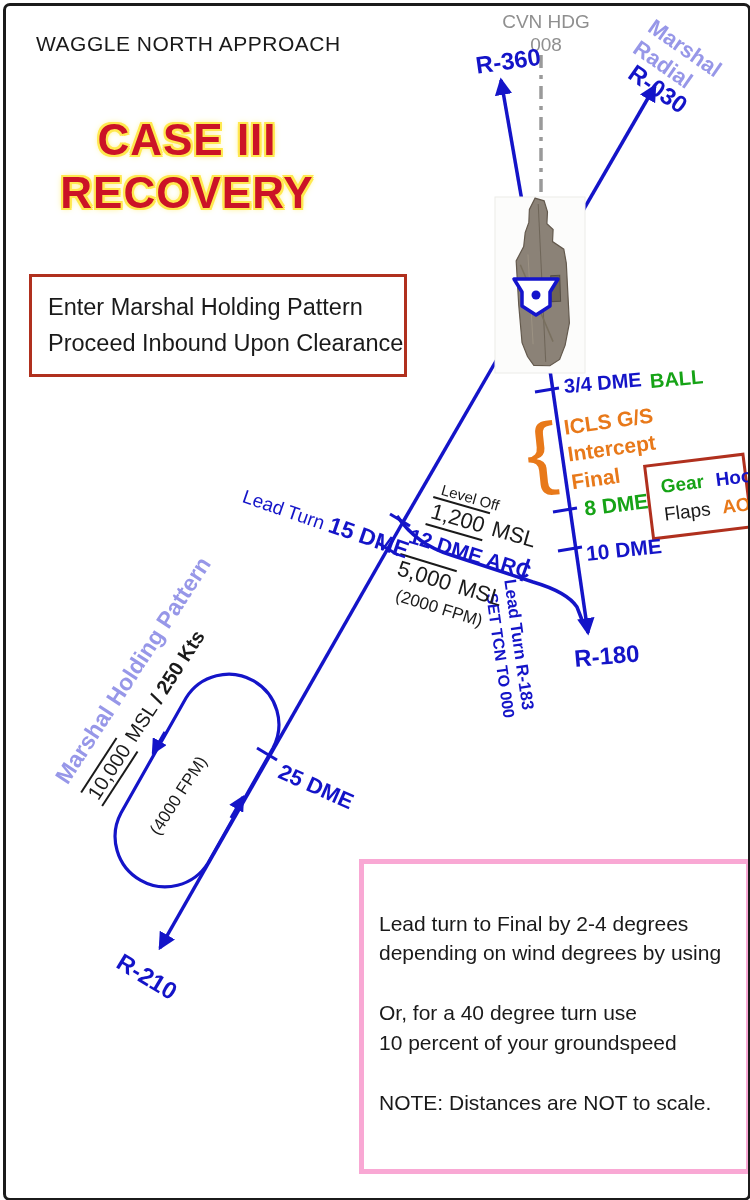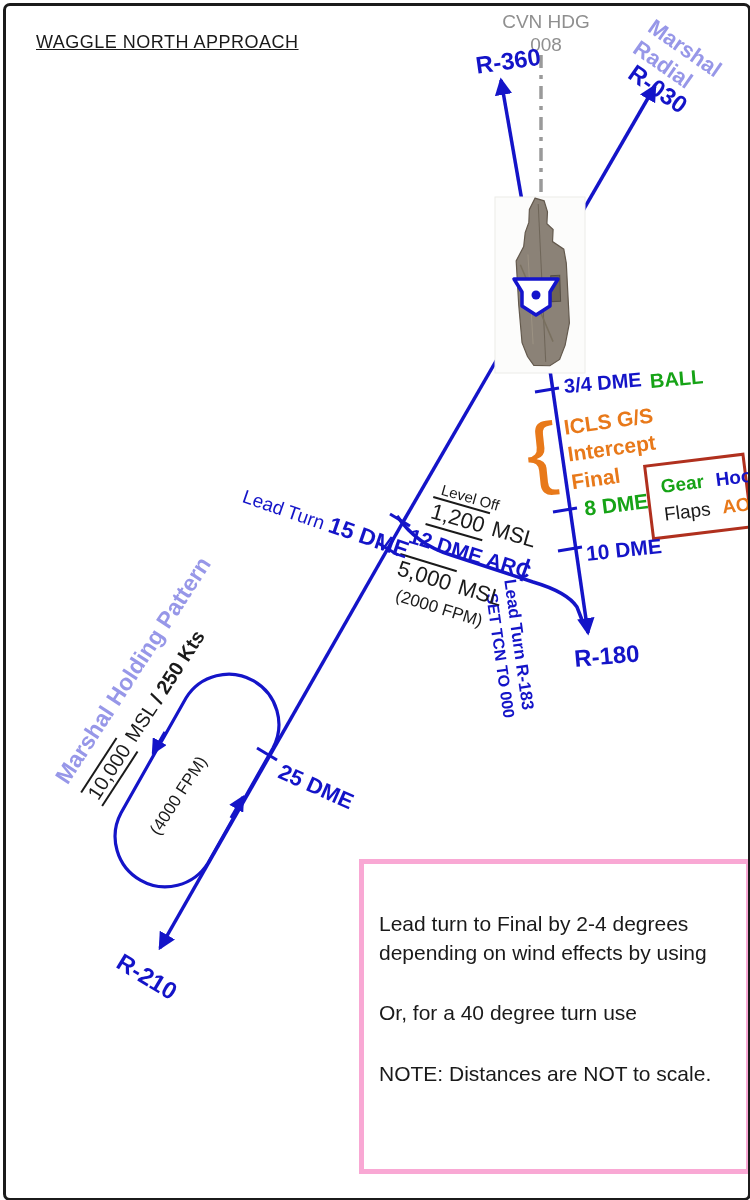--- a/index.html
+++ b/index.html
@@ -9,21 +9,21 @@
     font-family:"Liberation Sans",sans-serif;overflow:hidden;
   }
   svg{position:absolute;left:-3px;top:-3px;}
   .lbl{position:absolute;white-space:nowrap;transform-origin:0 0;line-height:1.15;color:#1a1a1a;}
   .blue{color:#1414C8;}
   .peri{color:#9797E8;}
   .green{color:#16A316;}
   .orange{color:#E8791A;}
   .gray{color:#8F8F8F;}
   .b{font-weight:bold;}
-  .title{left:30px;top:26px;font-size:18px;font-weight:500;letter-spacing:.5px;text-decoration:underline;}
+  .title{left:30px;top:26px;font-size:21px;font-weight:500;letter-spacing:.5px;}
   .case{left:16px;top:108px;width:330px;text-align:center;font-size:44px;font-weight:800;
         color:#CB1326;letter-spacing:1px;line-height:1.2;
         text-shadow:-2px 0 #FFE94F,2px 0 #FFE94F,0 -2px #FFE94F,0 2px #FFE94F,
                     -2px -2px #FFE94F,2px 2px #FFE94F,-2px 2px #FFE94F,2px -2px #FFE94F,0 0 7px #FFE94F;}
   .entrybox{left:23px;top:268px;width:340px;border:3px solid #B0301E;background:#fff;
             padding:12px 16px;font-size:23.5px;line-height:1.55;}
   .cvnhdg{left:494px;top:5px;width:92px;text-align:center;font-size:19px;font-weight:normal;line-height:1.2;}
   .notesbox{left:353px;top:853px;width:352px;height:277px;border:5px solid #f9a8d4;background:#fff;
             padding:14px 15px;font-size:21px;line-height:1.39;}
   .notesbox p{margin:0 0 31px 0;}
@@ -85,21 +85,29 @@
     </g>
 
     <g transform="translate(533,291)">
       <path d="M -22 -15 L 22 -15 L 14 -2 L 14 12 L 0 21 L -14 12 L -14 -2 Z" fill="#FFFFFF" stroke="#1414CC" stroke-width="3.5" stroke-linejoin="round"></path>
       <circle cx="0" cy="1" r="4.5" fill="#1414CC"></circle>
     </g>
   </svg>
 
   <div class="lbl title">WAGGLE NORTH APPROACH</div>
 
-
+  <div class="lbl case">
+    <div>CASE III</div>
+    <div>RECOVERY</div>
+  </div>
+
+  <div class="lbl entrybox">
+    <div>Enter Marshal Holding Pattern</div>
+    <div>Proceed Inbound Upon Clearance</div>
+  </div>
 
   <div class="lbl cvnhdg gray">
     <div>CVN HDG</div>
     <div>008</div>
   </div>
 
   <div class="lbl blue b" style="left:468px;top:46px;font-size:24px;transform:rotate(-8deg);">R-360</div>
 
   <div class="lbl peri b" style="left:652px;top:8px;font-size:22px;transform:rotate(35deg);line-height:1.2;">
     <div>Marshal</div>
@@ -169,25 +177,26 @@
   <div class="lbl" style="left:140px;top:822px;font-size:17px;transform:rotate(-57deg);">(4000 FPM)</div>
 
   <div class="lbl blue b" style="left:279px;top:753px;font-size:22px;transform:rotate(24deg);">25 DME</div>
 
   <div class="lbl blue b" style="left:120px;top:942px;font-size:24px;transform:rotate(31deg);">R-210</div>
 
   <div class="lbl notesbox">
     <p>
       </p>
       <div>Lead turn to Final by 2-4 degrees</div>
-      <div>depending on wind effects by using</div>
+      <div>depending on wind degrees by using</div>
     <p></p>
     <p>
       </p>
       <div>Or, for a 40 degree turn use</div>
+      <div>10 percent of your groundspeed</div>
     <p></p>
     <p>
       </p>
       <div>NOTE: Distances are NOT to scale.</div>
     <p></p>
   </div>
 
   <div class="lbl copyright">©2018 Wolfpack Warrior Productions</div>
 
 </div>

